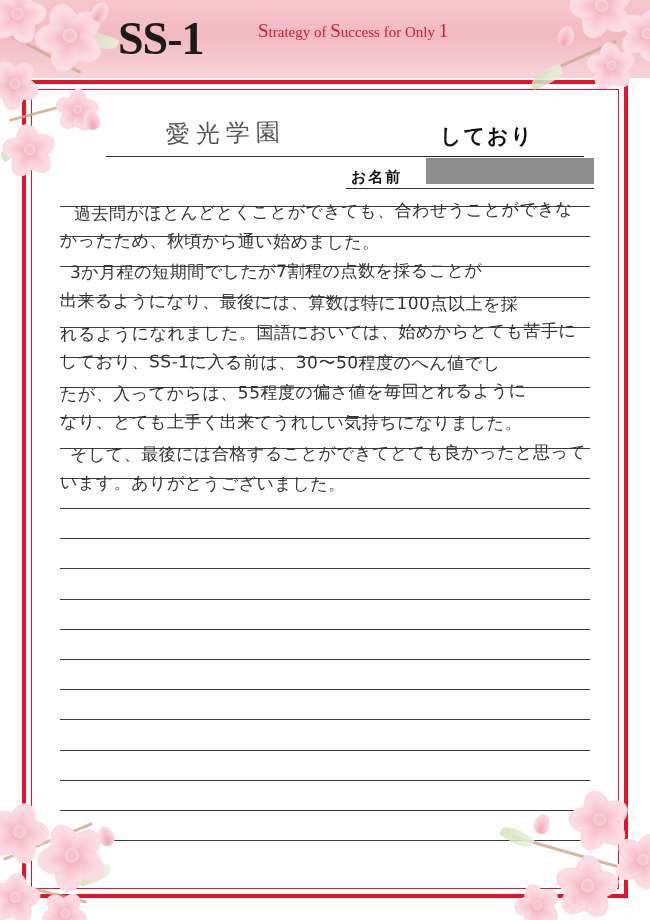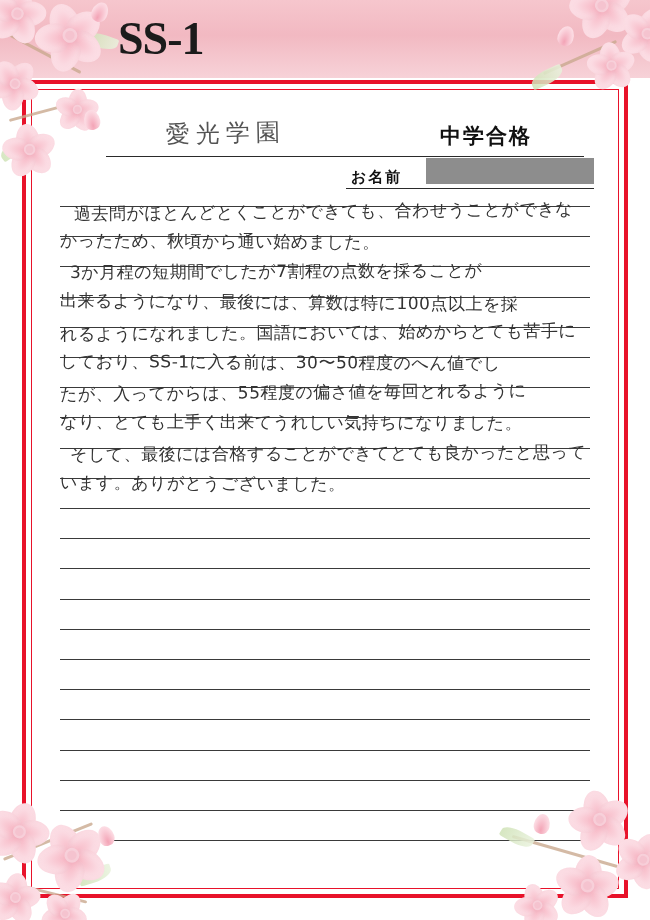--- a/index.html
+++ b/index.html
@@ -257,32 +257,35 @@
   }
 </style>
 </head>
 <body>
 
 <div id="page">
 
   <div class="header-band">
     <div class="band-inner">
       <div class="logo">SS-1</div>
+      <div class="tagline-en">
+        <span class="cap">S</span>trategy of <span class="cap">S</span>uccess for Only <span class="cap">1</span>
+      </div>
     </div>
   </div>
 
   <div class="red-frame-outer"></div>
   <div class="red-frame-inner"></div>
 
   <div class="sheet">
 
     <div class="school-name">
       <span>愛光学園</span>
     </div>
-    <div class="result-label">中学合格</div>
+    <div class="result-label">しており</div>
     <div class="rule-top"></div>
 
     <div class="name-label">お名前</div>
     <div class="name-ghost">■■■ ■■■■</div>
     <div class="name-redaction"></div>
     <div class="rule-name"></div>
 
     <div class="lines" id="ruled-lines">
         <div class="line" style="top: 0px; background: rgb(58, 58, 58);"></div>
         <div class="line" style="top: 30.2px; background: rgb(58, 58, 58);"></div>

